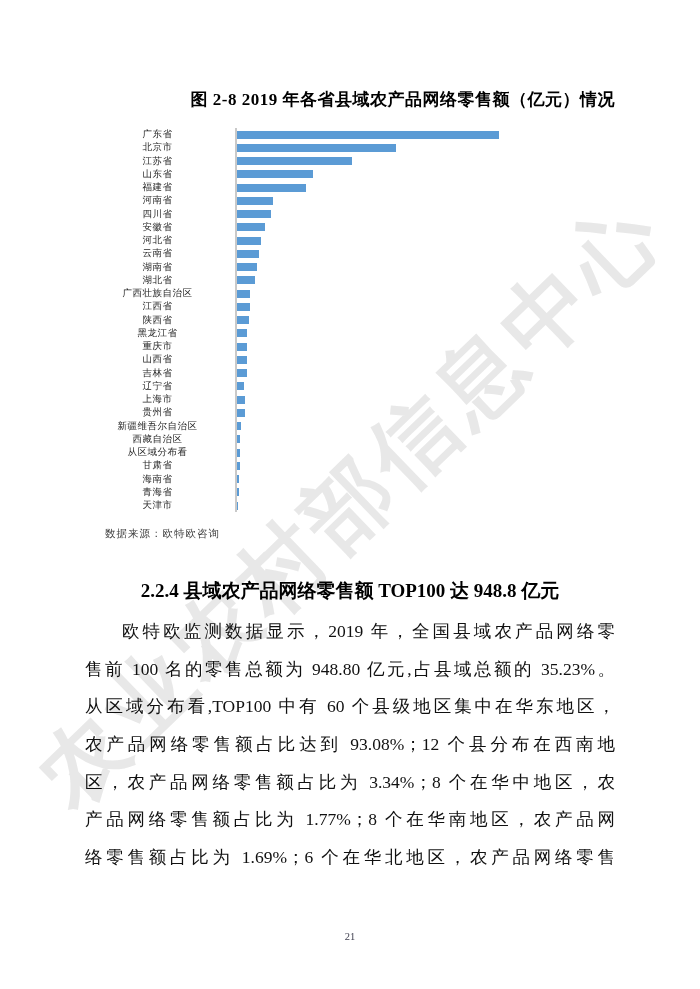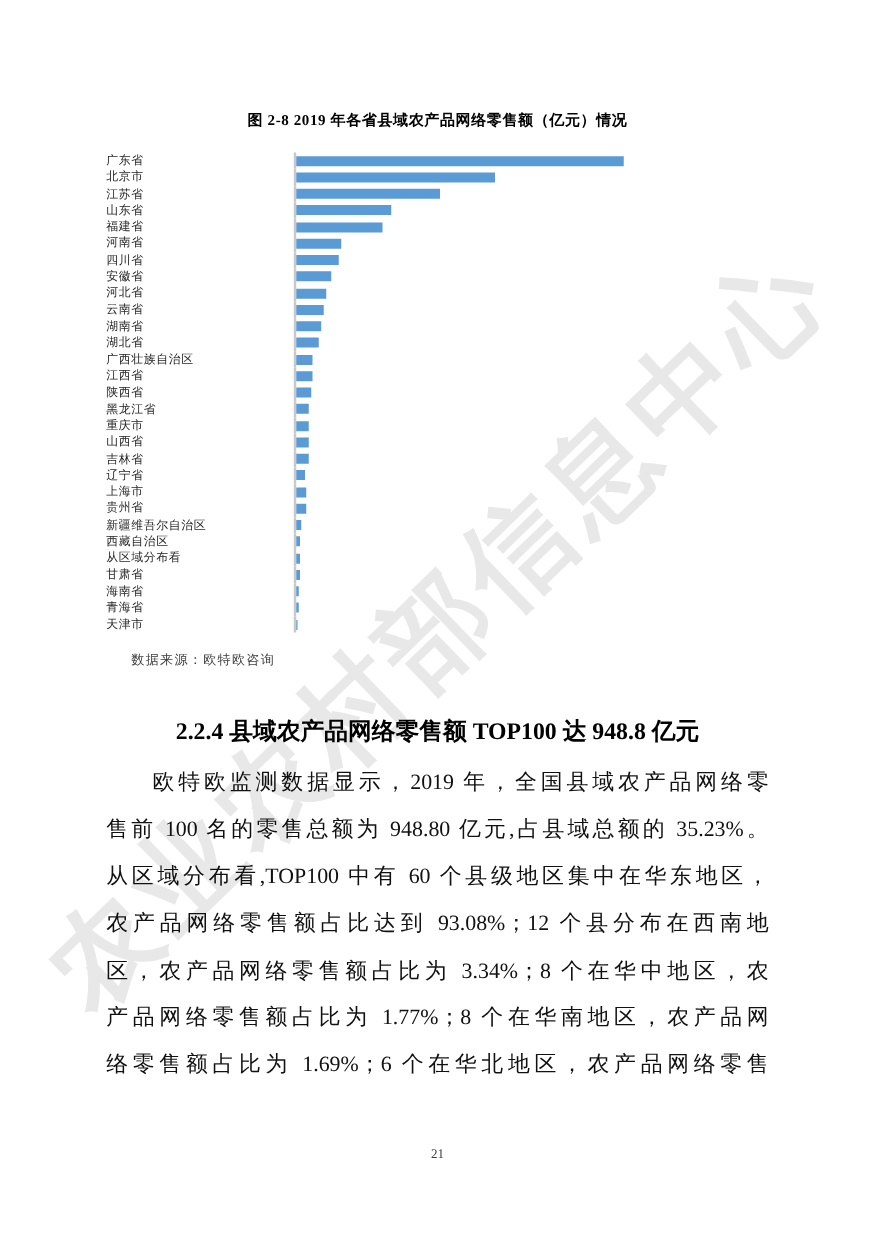--- a/index.html
+++ b/index.html
@@ -10,39 +10,39 @@
     font-family:"Liberation Serif","DejaVu Serif",serif; color:#1a1a1a;
   }
   .watermark {
     position:absolute; left:50%; top:51%;
     transform:translate(-50%,-50%) rotate(-44deg);
     font-family:"Liberation Sans","DejaVu Sans",sans-serif; font-weight:bold;
     font-size:86px; letter-spacing:6px; white-space:nowrap;
     color:#dadada; opacity:0.62; z-index:0; pointer-events:none;
   }
   .content { position:relative; z-index:1; padding:88px 85px 0 85px; }
-  .fig-title { text-align:center; font-weight:bold; font-size:12px; color:#000; letter-spacing:0.5px; }
+  .fig-title { text-align:right; font-weight:bold; font-size:17px; color:#000; letter-spacing:0.5px; }
   .chart { margin-top:17px; }
   .chart-row { display:flex; align-items:center; height:13.25px; }
   .chart-label {
-    flex:none; width:150px; padding-right:5px; text-align:left;
+    flex:none; width:150px; padding-right:5px; text-align:center;
     font-size:9.5px; color:#262626; letter-spacing:0.5px; white-space:nowrap;
   }
   .chart-track { flex:1; height:100%; border-left:2px solid #c9c9c9; display:flex; align-items:center; }
   .chart-bar { height:8px; min-width:1px; }
   .source-note { margin:15px 0 0 20px; font-size:10.5px; color:#404040; letter-spacing:1px; }
   .section-heading { margin-top:37px; text-align:center; font-weight:bold; font-size:19px; color:#000; }
   .para { margin-top:9px; }
   .para-line {
     font-size:17.5px; line-height:37.6px; color:#111;
     text-align:justify; text-align-last:justify; white-space:normal;
   }
   .para-line.first-line { padding-left:37px; }
   .page-number {
-    position:absolute; left:0; right:0; bottom:60px; text-align:center;
+    position:absolute; left:0; right:0; bottom:47px; text-align:center;
     font-size:10.5px; color:#3d3d4d;
   }
 </style>
 </head>
 <body>
 
 <div class="page">
   <div class="watermark">农业农村部信息中心</div>
 
   <div class="content">

